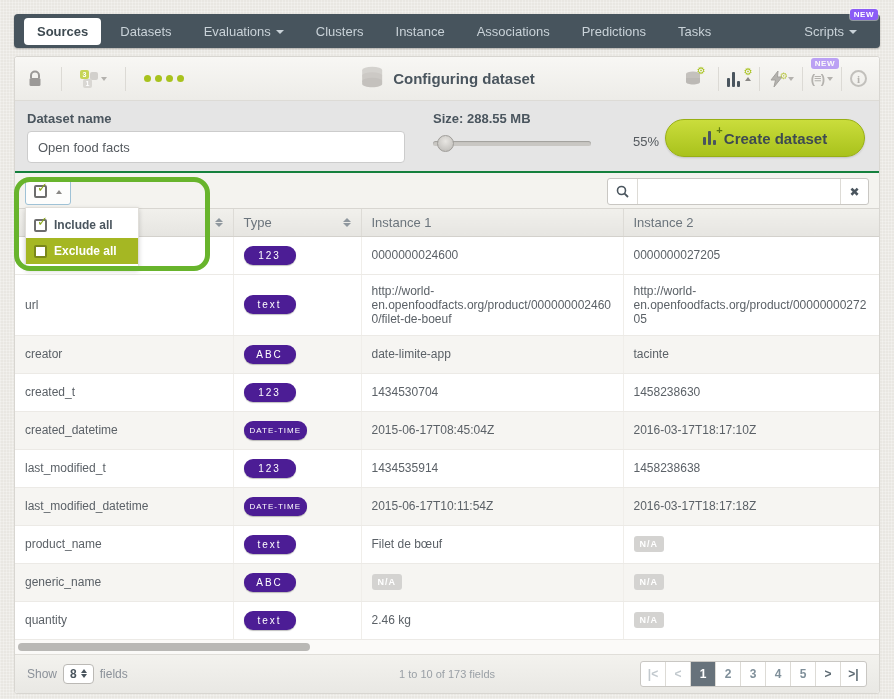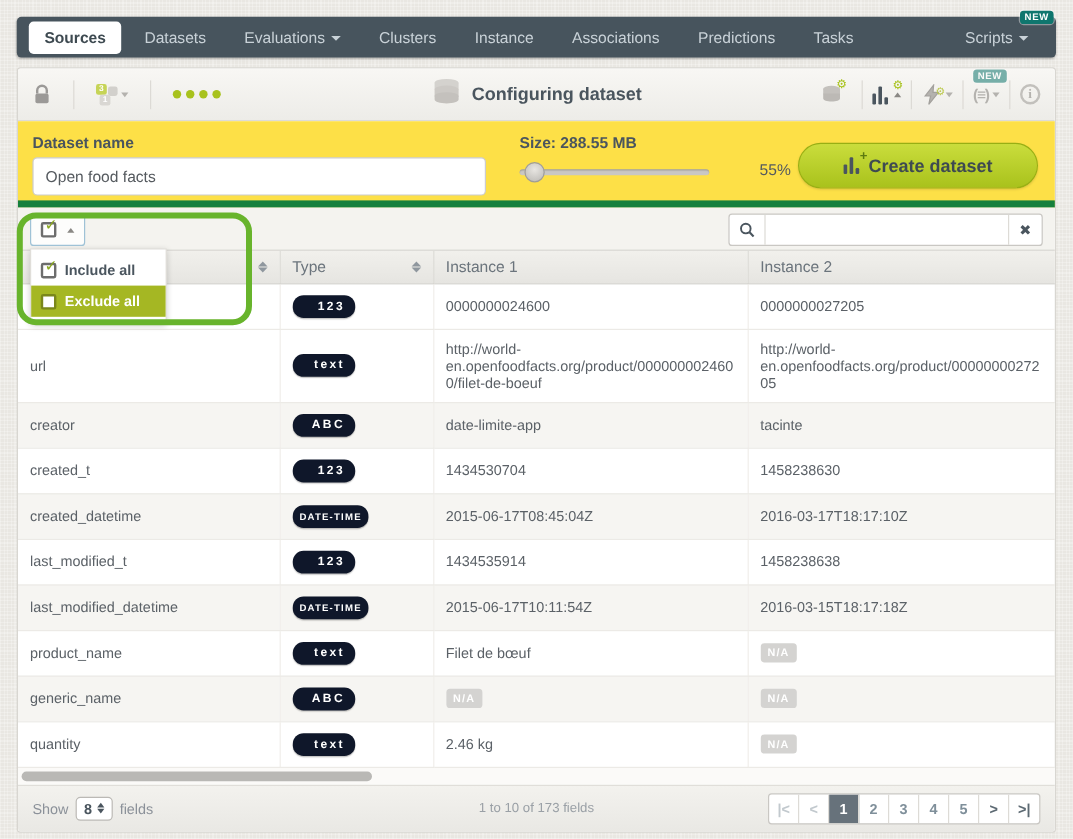--- a/index.html
+++ b/index.html
@@ -15,21 +15,21 @@
 
   
   .nav { height:34px; background:#47545d; border-radius:4px; display:flex; align-items:center;
          padding:0 10px; position:relative; box-shadow:0 1px 2px rgba(0,0,0,.25); }
   .nav-item { color:#c9d2d8; font-size:13px; padding:6px 13px; margin-right:6px; cursor:pointer; white-space:nowrap; }
   .nav-item.active { background:#ffffff; color:#3e4a51; font-weight:bold; border-radius:4px; }
   .nav-spacer { flex:1; }
   .nav-item.scripts { position:relative; margin-right:0; }
   .caret-down { display:inline-block; width:0; height:0; border-left:4px solid transparent;
                 border-right:4px solid transparent; border-top:4px solid #c9d2d8; margin-left:5px; vertical-align:middle; }
-  .new-badge { position:absolute; top:-9px; right:-8px; background:#0f766e; color:#ffffff;
+  .new-badge { position:absolute; top:-9px; right:-8px; background:#8b5cf6; color:#ffffff;
                font-size:8px; font-weight:bold; padding:1px 4px; border-radius:3px; letter-spacing:.5px;
                box-shadow:0 0 0 1px rgba(255,255,255,.4); }
 
   
   .card { margin-top:8px; background:#ffffff; border:1px solid #d8d6d1; border-radius:3px; position:relative; }
 
   
   .toolbar { height:44px; background:linear-gradient(#f8f7f4,#edece8); border-bottom:1px solid #dddbd6;
              display:flex; align-items:center; padding:0 12px; position:relative; border-radius:3px 3px 0 0; }
   .tb-group { display:flex; align-items:center; gap:10px; }
@@ -44,21 +44,21 @@
                 border-right:3px solid transparent; border-top:4px solid #b4b2ae; margin-left:3px; }
   .mini-caret.up { border-top:none; border-bottom:4px solid #8a8885; }
   .gear-dot { position:absolute; top:-4px; right:-2px; color:#a8c21d; font-size:10px; line-height:1; }
   .new-badge.faded { opacity:.55; top:-13px; right:-6px; }
   .paren-icon { font-size:13px; font-weight:bold; color:#b4b2ae; letter-spacing:-1px; }
   .info-circle { width:17px; height:17px; border:2px solid #c2c0bc; border-radius:50%; color:#b4b2ae;
                  font-size:11px; font-weight:bold; display:flex; align-items:center; justify-content:center;
                  font-family:"Liberation Serif",serif; }
 
   
-  .form-row { height:72px; position:relative; background:#fde047; border-bottom:6px solid #15803d; }
+  .form-row { height:72px; position:relative; background:#e5e5e5; border-bottom:2px solid #15803d; }
   .field-label { position:absolute; left:12px; top:10px; font-size:13px; font-weight:bold; color:#4a555e; }
   .name-input { position:absolute; left:12px; top:30px; width:378px; height:32px; border:1px solid #ccc;
                 border-radius:4px; padding:0 10px; font-size:13px; color:#555a5f; background:#fff;
                 font-family:"Liberation Sans",sans-serif; }
   .size-label { position:absolute; left:418px; top:10px; font-size:13px; font-weight:bold; color:#4a555e; }
   .slider { position:absolute; left:418px; top:40px; width:158px; height:5px; background:#c9c7c3;
             border-radius:3px; box-shadow:inset 0 1px 1px rgba(0,0,0,.2); }
   .slider-handle { position:absolute; left:4px; top:-6px; width:17px; height:17px; border-radius:50%;
                    background:radial-gradient(circle at 50% 35%,#e8e6e2,#b9b7b3); border:1px solid #9f9d99; cursor:pointer; }
   .slider-pct { position:absolute; left:618px; top:33px; font-size:13px; color:#555a5f; }
@@ -101,22 +101,22 @@
   thead th:last-child { border-right:none; }
   .th-flex { display:flex; align-items:center; justify-content:space-between; }
   .sorter { display:flex; flex-direction:column; gap:1px; cursor:pointer; }
   .sorter b { width:0; height:0; border-left:4px solid transparent; border-right:4px solid transparent; }
   .sorter .s-up { border-bottom:4px solid #8f979e; }
   .sorter .s-dn { border-top:4px solid #8f979e; }
   tbody td { border-bottom:1px solid #eceae6; border-right:1px solid #f0eeea; padding:9px 10px;
              font-size:12px; color:#5b6167; vertical-align:middle; word-wrap:break-word; overflow-wrap:break-word; }
   tbody td:last-child { border-right:none; }
   tbody tr.stripe { background:#f6f5f2; }
-  .type-badge { display:inline-block; min-width:52px; text-align:right; background:#0f172a;
-                color:#ffffff; font-size:10px; font-weight:bold; letter-spacing:2px; padding:4px 8px;
+  .type-badge { display:inline-block; min-width:52px; text-align:center; background:#4c1d95;
+                color:#ffffff; font-size:10px; font-weight:normal; letter-spacing:2px; padding:4px 8px;
                 border-radius:9px; box-shadow:0 1px 1px rgba(0,0,0,.25); }
   .type-badge.small { font-size:8px; letter-spacing:1px; padding:5px 6px; }
   .na-badge { display:inline-block; background:#d4d3d1; color:#ffffff; font-size:9px; font-weight:bold;
               padding:3px 6px; border-radius:3px; letter-spacing:1px; }
 
   
   .hscroll { height:15px; background:#fbfaf8; position:relative; border-bottom:1px solid #e0ded9; }
   .hthumb { position:absolute; left:3px; top:3px; width:292px; height:8px; background:#b9b8b5; border-radius:4px; cursor:pointer; }
   .tfooter { height:38px; background:linear-gradient(#f3f2ee,#e9e8e4); display:flex; align-items:center;
              padding:0 12px; font-size:12px; color:#8b9199; border-radius:0 0 3px 3px; }
@@ -359,21 +359,21 @@
           <tr>
             <td>last_modified_t</td>
             <td><span class="type-badge">123</span></td>
             <td>1434535914</td>
             <td>1458238638</td>
           </tr>
           <tr class="stripe">
             <td>last_modified_datetime</td>
             <td><span class="type-badge small">DATE-TIME</span></td>
             <td>2015-06-17T10:11:54Z</td>
-            <td>2016-03-15T18:17:18Z</td>
+            <td>2016-03-17T18:17:18Z</td>
           </tr>
           <tr>
             <td>product_name</td>
             <td><span class="type-badge">text</span></td>
             <td>Filet de bœuf</td>
             <td><span class="na-badge">N/A</span></td>
           </tr>
           <tr class="stripe">
             <td>generic_name</td>
             <td><span class="type-badge">ABC</span></td>

